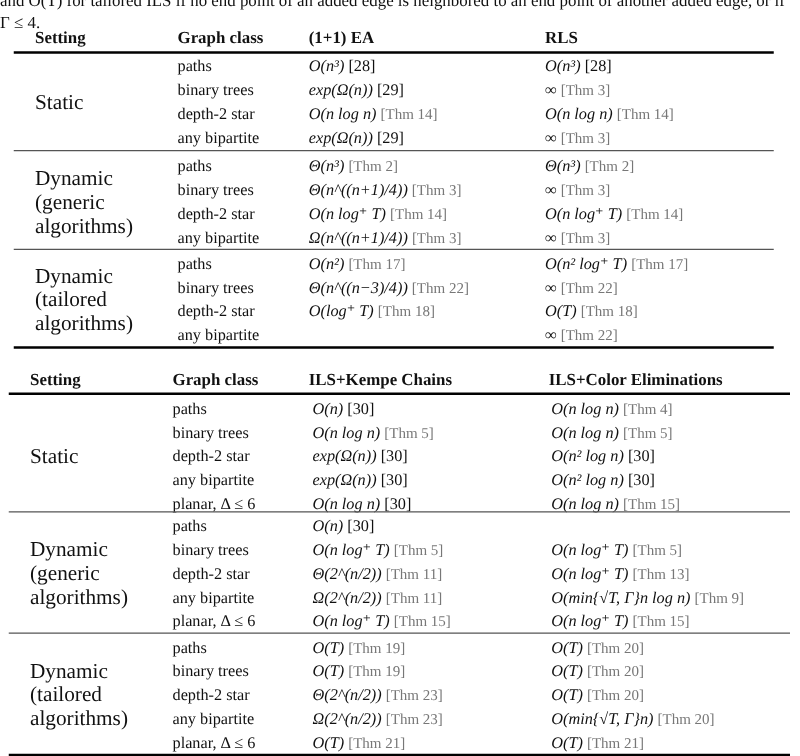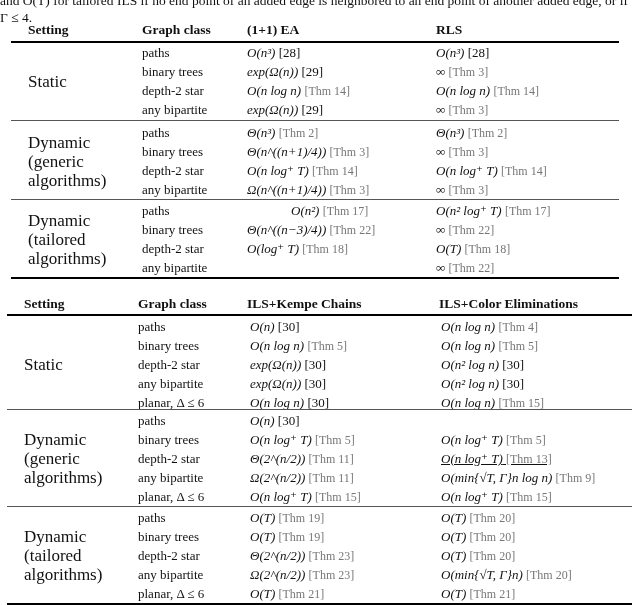--- a/index.html
+++ b/index.html
@@ -82,21 +82,21 @@
       <div class="row" style="top: 180px; width: 640px;">
         <span class="cell" style="left: 142px;">any bipartite</span>
         <span class="cell" style="left: 247px;"><span class="m">Ω(n^((n+1)/4))</span> <span class="ref">[Thm 3]</span></span>
         <span class="cell" style="left: 436px;"><span class="m">∞</span> <span class="ref">[Thm 3]</span></span>
       </div>
       <div class="setting" style="left: 28px; top: 210.5px;">Dynamic</div>
       <div class="setting" style="left: 28px; top: 229.5px;">(tailored</div>
       <div class="setting" style="left: 28px; top: 248.5px;">algorithms)</div>
       <div class="row" style="top: 201px; width: 640px;">
         <span class="cell" style="left: 142px;">paths</span>
-        <span class="cell" style="left: 247px; margin-left: 44px;"><span class="m">O(n²)</span> <span class="ref">[Thm 17]</span></span>
+        <span class="cell" style="left: 247px;"><span class="m">O(n²)</span> <span class="ref">[Thm 17]</span></span>
         <span class="cell" style="left: 436px;"><span class="m">O(n² log⁺ T)</span> <span class="ref">[Thm 17]</span></span>
       </div>
       <div class="row" style="top: 220px; width: 640px;">
         <span class="cell" style="left: 142px;">binary trees</span>
         <span class="cell" style="left: 247px;"><span class="m">Θ(n^((n−3)/4))</span> <span class="ref">[Thm 22]</span></span>
         <span class="cell" style="left: 436px;"><span class="m">∞</span> <span class="ref">[Thm 22]</span></span>
       </div>
       <div class="row" style="top: 239px; width: 640px;">
         <span class="cell" style="left: 142px;">depth-2 star</span>
         <span class="cell" style="left: 247px;"><span class="m">O(log⁺ T)</span> <span class="ref">[Thm 18]</span></span>
@@ -155,21 +155,21 @@
         <span class="cell" style="left: 250px;"><span class="m">O(n)</span> <span class="cite">[30]</span></span>
       </div>
       <div class="row" style="top: 430px; width: 640px;">
         <span class="cell" style="left: 138px;">binary trees</span>
         <span class="cell" style="left: 250px;"><span class="m">O(n log⁺ T)</span> <span class="ref">[Thm 5]</span></span>
         <span class="cell" style="left: 441px;"><span class="m">O(n log⁺ T)</span> <span class="ref">[Thm 5]</span></span>
       </div>
       <div class="row" style="top: 449px; width: 640px;">
         <span class="cell" style="left: 138px;">depth-2 star</span>
         <span class="cell" style="left: 250px;"><span class="m">Θ(2^(n/2))</span> <span class="ref">[Thm 11]</span></span>
-        <span class="cell" style="left: 441px; text-decoration: underline;"><span class="m">O(n log⁺ T)</span> <span class="ref">[Thm 13]</span></span>
+        <span class="cell" style="left: 441px;"><span class="m">O(n log⁺ T)</span> <span class="ref">[Thm 13]</span></span>
       </div>
       <div class="row" style="top: 468px; width: 640px;">
         <span class="cell" style="left: 138px;">any bipartite</span>
         <span class="cell" style="left: 250px;"><span class="m">Ω(2^(n/2))</span> <span class="ref">[Thm 11]</span></span>
         <span class="cell" style="left: 441px;"><span class="m">O(min{√T, Γ}n log n)</span> <span class="ref">[Thm 9]</span></span>
       </div>
       <div class="row" style="top: 487px; width: 640px;">
         <span class="cell" style="left: 138px;">planar, Δ ≤ 6</span>
         <span class="cell" style="left: 250px;"><span class="m">O(n log⁺ T)</span> <span class="ref">[Thm 15]</span></span>
         <span class="cell" style="left: 441px;"><span class="m">O(n log⁺ T)</span> <span class="ref">[Thm 15]</span></span>

